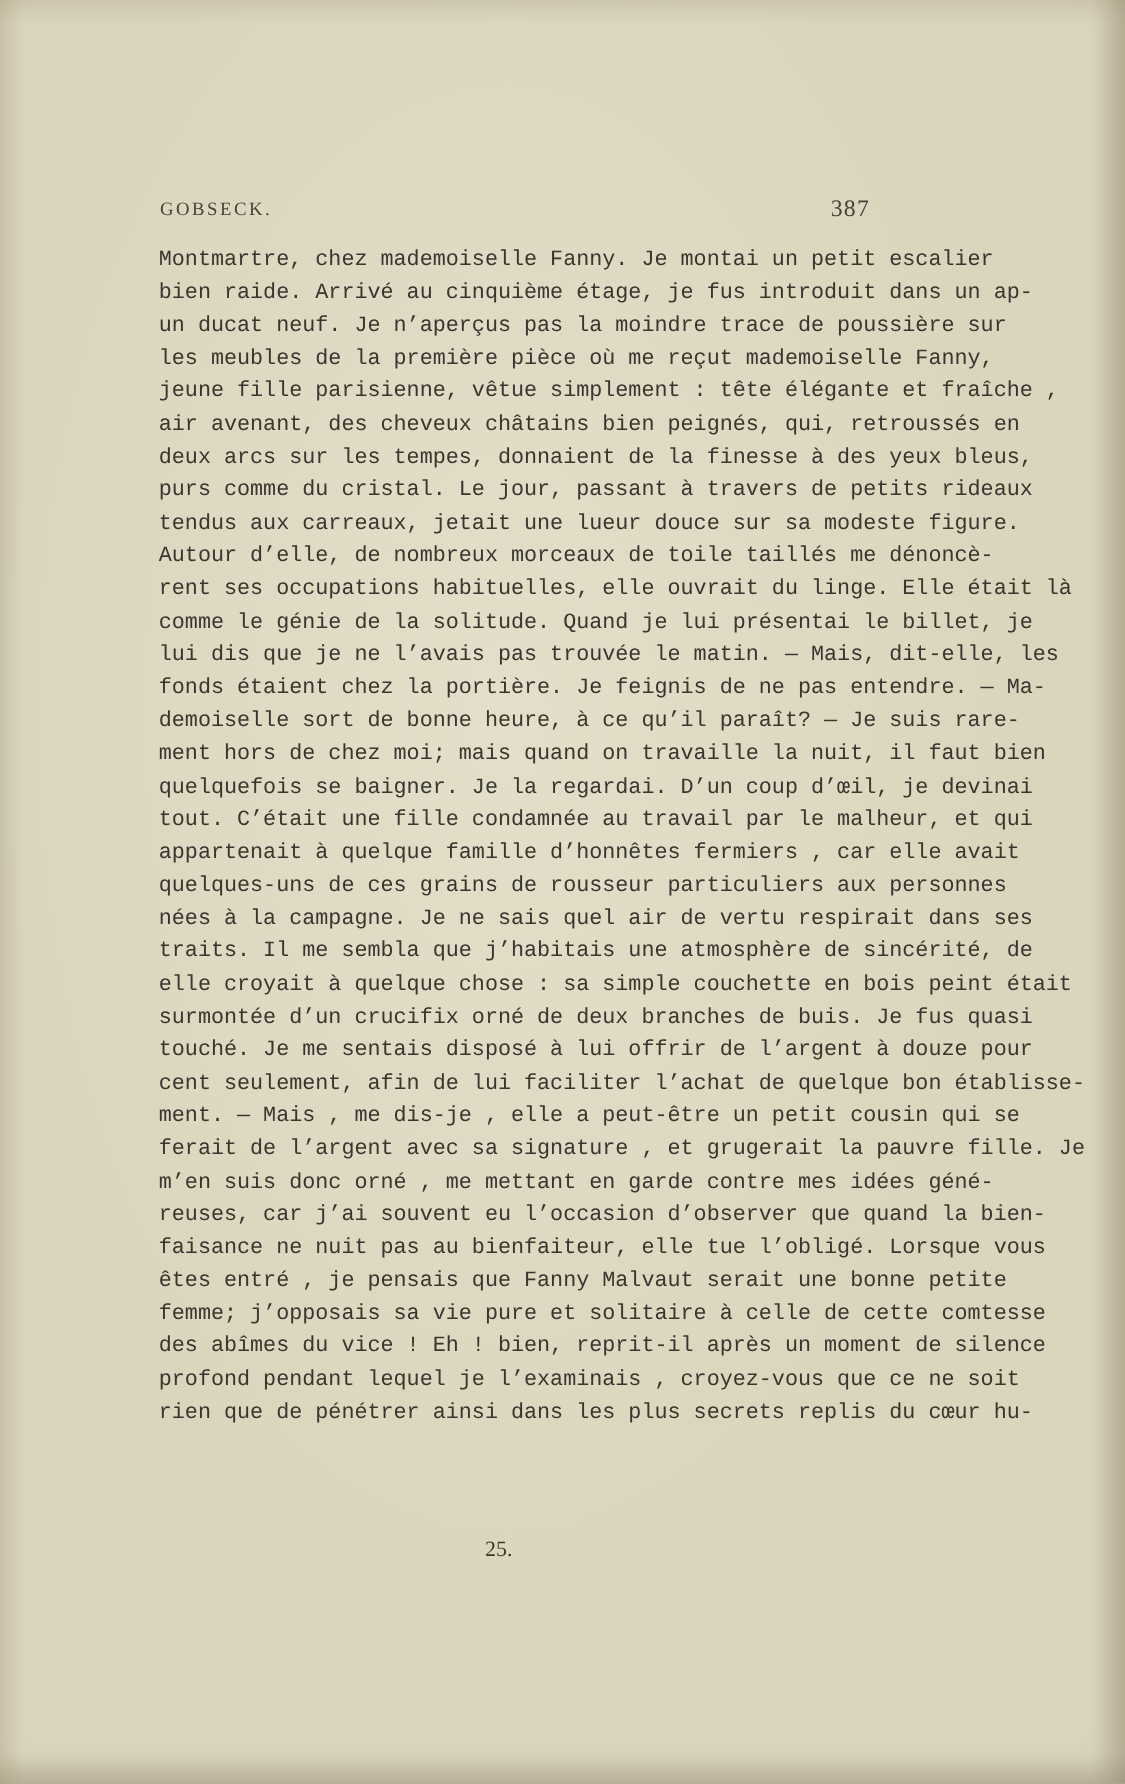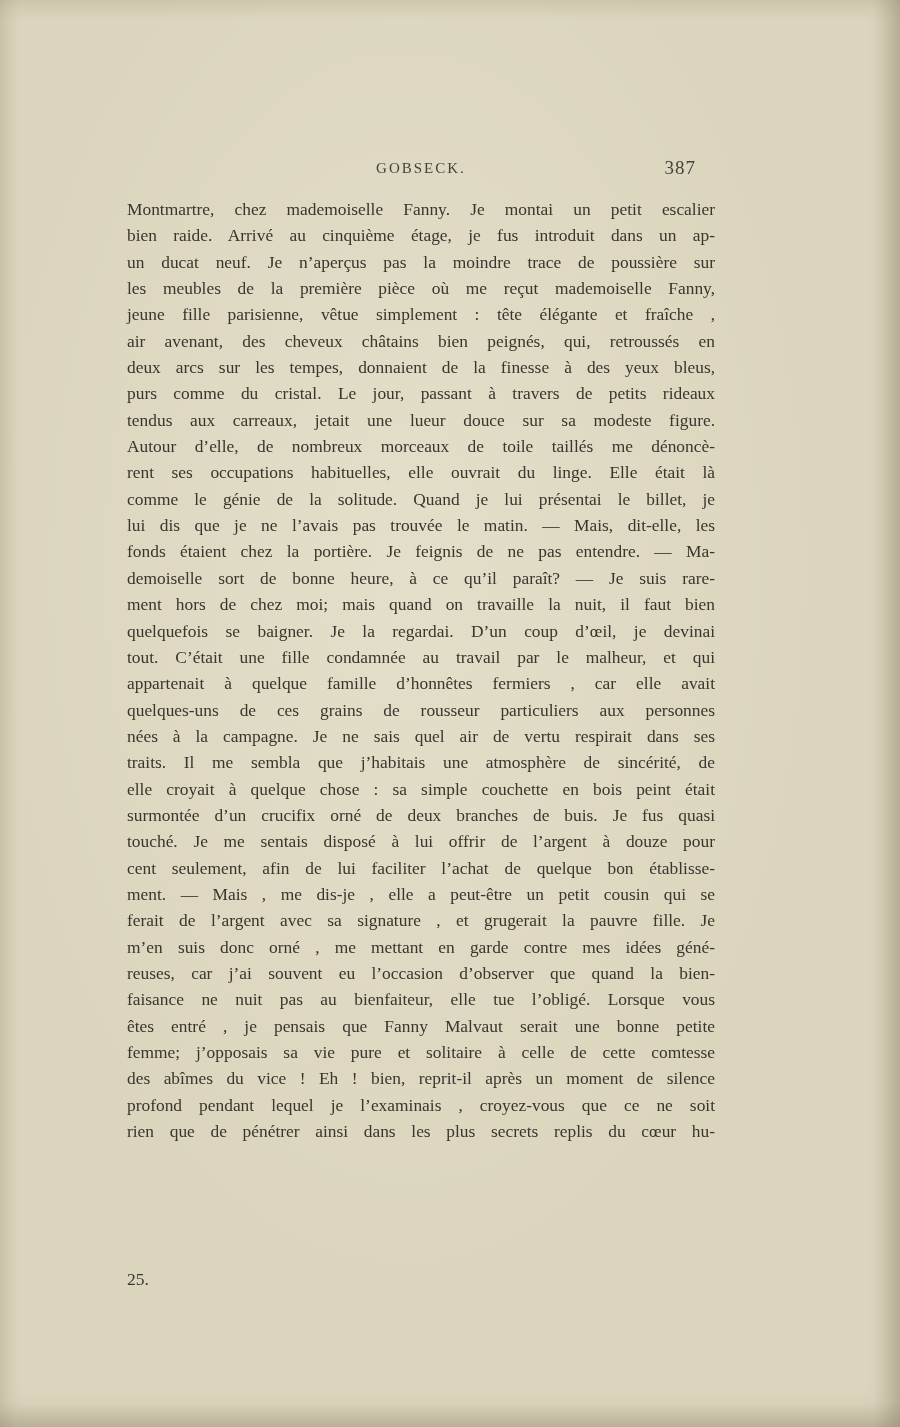--- a/index.html
+++ b/index.html
@@ -28,21 +28,20 @@
     position: absolute;
     top: 160px;
     left: 128px;
     width: 586px;
     height: 26px;
   }
   .head-title {
     position: absolute;
     left: 0;
     right: 0;
-    text-align: center;
     font-size: 15px;
     letter-spacing: 2px;
     color: #46443a;
   }
   .head-pagenum {
     position: absolute;
     right: 18px;
     top: -3px;
     font-size: 19px;
     letter-spacing: 1px;
@@ -56,27 +55,28 @@
   }
   .text-line {
     font-size: 17.4px;
     line-height: 26.35px;
     height: 26.35px;
     white-space: nowrap;
     text-align: justify;
     text-align-last: justify;
     color: #38362e;
     text-rendering: optimizeLegibility;
+    font-family: Liberation Mono, monospace;
   }
   .sig-line {
     position: absolute;
-    top: 1269px;
+    top: 1229px;
     left: 127px;
     width: 588px;
-    text-align: left;
+    text-align: center;
     padding-right: 44px;
     box-sizing: border-box;
     font-size: 17.5px;
     color: #3a382f;
   }
 </style>
 </head>
 <body>
 
 <div class="scan-page">

